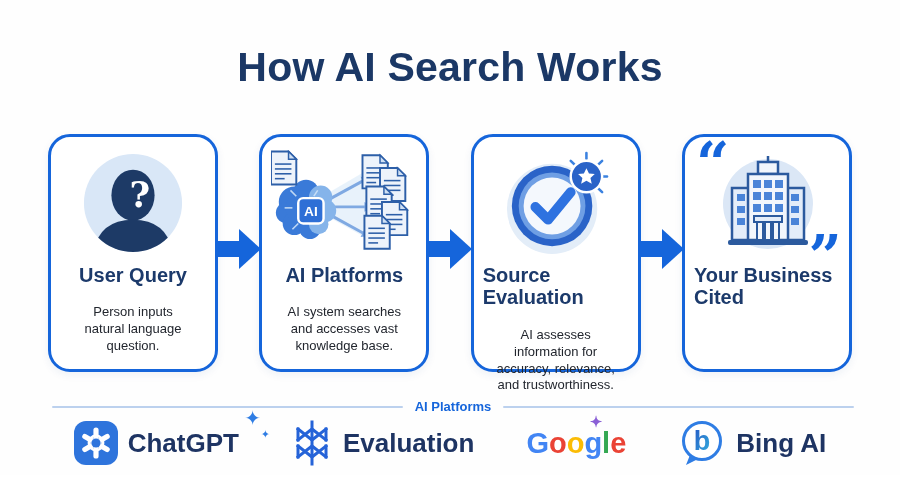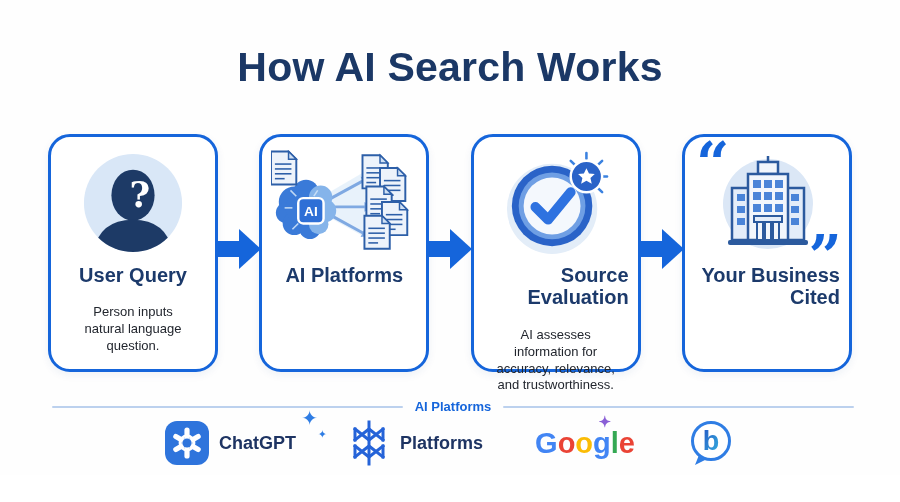--- a/index.html
+++ b/index.html
@@ -9,21 +9,21 @@
               font-size:41px;font-weight:800;color:#1b3866;letter-spacing:.2px;}
 
   
   .flow{position:absolute;top:134px;left:48px;width:804px;display:flex;
         justify-content:space-between;align-items:flex-start;}
   .card{width:170px;height:238px;background:#fff;border:3px solid #1565db;border-radius:22px;
         box-sizing:border-box;display:flex;flex-direction:column;align-items:center;
         padding:8px 9px 0;box-shadow:0 3px 8px rgba(27,70,140,.07);}
   .card-icon{height:116px;width:100%;display:flex;align-items:center;justify-content:center;
              position:relative;flex-shrink:0;}
-  .card-title{font-size:20px;font-weight:800;color:#1c3a6b;text-align:right;line-height:1.12;
+  .card-title{font-size:20px;font-weight:800;color:#1c3a6b;text-align:left;line-height:1.12;
               margin:3px 0 6px;}
   .card-desc{font-size:13px;color:#22262e;text-align:center;line-height:1.3;margin:12px;}
 
   .arrow{position:relative;width:41px;height:40px;margin-top:95px;flex-shrink:0;}
   .arrow-shaft{position:absolute;left:-3px;top:12px;width:25px;height:16px;background:#1565db;}
   .arrow-head{position:absolute;left:21px;top:0;width:0;height:0;
               border-top:20px solid transparent;border-bottom:20px solid transparent;
               border-left:22px solid #1565db;}
 
   .quote{position:absolute;color:#1565db;font-family:"DejaVu Serif",serif;font-weight:700;
@@ -33,21 +33,21 @@
 
   
   .platforms-divider{position:absolute;top:399px;left:52px;right:46px;display:flex;
                      align-items:center;}
   .divider-line{flex:1;height:2px;background:#bcd1ee;border-radius:1px;}
   .platforms-label{padding:0 12px;font-size:13px;font-weight:700;color:#1565db;}
 
   .platforms-row{position:absolute;top:417px;left:0;width:100%;display:flex;
                  justify-content:center;align-items:center;gap:52px;height:52px;}
   .platform{position:relative;display:flex;align-items:center;gap:10px;}
-  .platform-name{font-size:18px;font-weight:800;color:#1e3463;}
+  .platform-name{font-size:26px;font-weight:800;color:#1e3463;}
 
   .sparkle-big{position:absolute;top:-15px;right:-22px;font-size:20px;color:#2f7de4;}
   .sparkle-small{position:absolute;top:7px;right:-31px;font-size:11px;color:#2f7de4;}
 
   .google-gemini{display:flex;align-items:baseline;font-size:29px;font-weight:600;}
   .gl0{color:#4285F4}.gl1{color:#EA4335}.gl2{color:#FBBC05}
   .gl3{color:#4285F4}.gl4{color:#34A853}.gl5{color:#EA4335}
   .gemini-text{background:linear-gradient(90deg,#4285f4 0%,#7a6bd8 55%,#a861c8 100%);
                -webkit-background-clip:text;background-clip:text;color:transparent;}
   .gemini-sparkle{position:absolute;top:-14px;right:24px;font-size:15px;color:#8a5fd6;}
@@ -133,20 +133,21 @@
             </g>
           </g>
           <use href="#docpage" transform="translate(94,4)"></use>
           <use href="#docpage" transform="translate(112,17)"></use>
           <use href="#docpage" transform="translate(98,36)"></use>
           <use href="#docpage" transform="translate(114,52)"></use>
           <use href="#docpage" transform="translate(96,66)"></use>
         </svg>
       </div>
       <div class="card-title">AI Platforms</div>
+      <p class="card-desc">AI system searches and accesses vast knowledge base.</p>
     </div>
 
     <div class="arrow">
       <div class="arrow-shaft"></div>
         <div class="arrow-head"></div>
     </div>
 
     <div class="card">
       <div class="card-icon">
         <svg width="110" height="106" viewBox="0 0 112 108">
@@ -249,21 +250,21 @@
           <path d="M7 9 L21 20 L35 9"></path>
           <path d="M7 20 L21 9 L35 20"></path>
           <path d="M7 37 L21 26 L35 37"></path>
           <path d="M7 26 L21 37 L35 26"></path>
           <line x1="7" y1="9" x2="7" y2="20"></line>
           <line x1="35" y1="9" x2="35" y2="20"></line>
           <line x1="7" y1="26" x2="7" y2="37"></line>
           <line x1="35" y1="26" x2="35" y2="37"></line>
         </g>
       </svg>
-      <span class="platform-name">Platforms</span>
+      <span class="platform-name">Evaluation</span>
     </div>
 
     <div class="platform">
       <div class="google-gemini">
         <span><span class="gl0">G</span><span class="gl1">o</span><span class="gl2">o</span><span class="gl3">g</span><span class="gl4">l</span><span class="gl5">e</span></span>
         <span class="gemini-sparkle">✦</span>
       </div>
     </div>
 
     <div class="platform">
@@ -271,15 +272,16 @@
         <defs>
           <linearGradient id="bgrad" x1="0" y1="0" x2="1" y2="1">
             <stop offset="0" stop-color="#2456c4"></stop>
               <stop offset="1" stop-color="#36b3e0"></stop>
           </linearGradient>
         </defs>
         <circle cx="24" cy="22" r="18.5" fill="#ffffff" stroke="#2f7de4" stroke-width="3"></circle>
         <path d="M12 36 L8 46 L20 40 Z" fill="#2f7de4"></path>
         <text x="24" y="31" text-anchor="middle" font-size="27" font-weight="bold" fill="url(#bgrad)" font-family="Liberation Sans, sans-serif">b</text>
       </svg>
+      <span class="platform-name">Bing AI</span>
     </div>
   </div>
 </div>
 
 </body></html>

